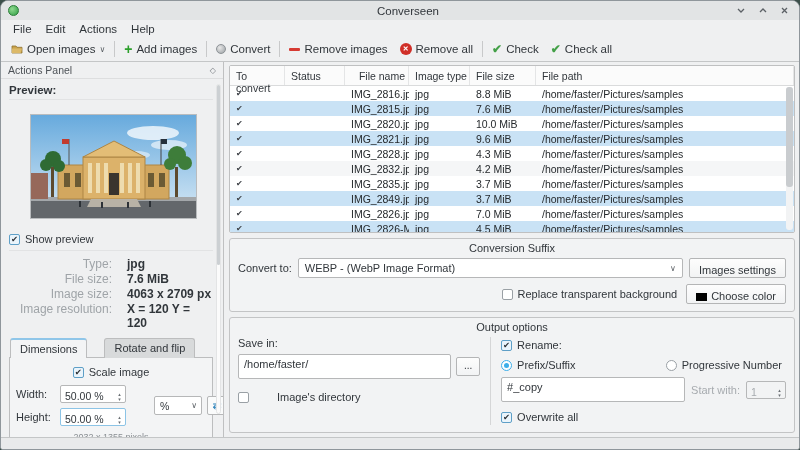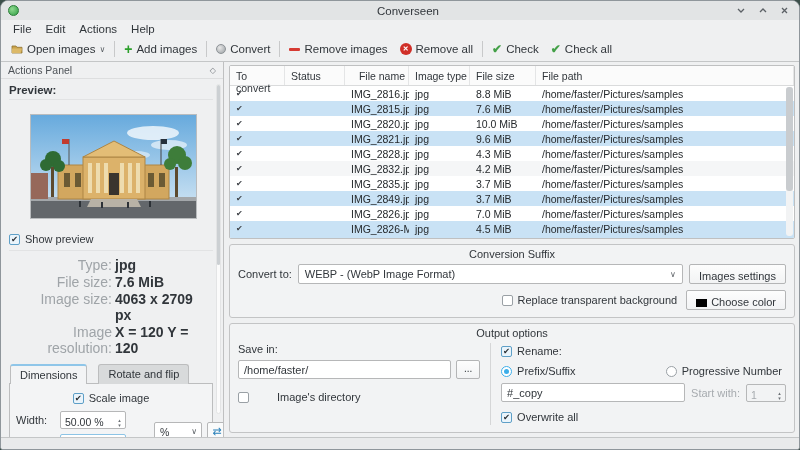--- a/index.html
+++ b/index.html
@@ -41,26 +41,26 @@
   .dock-scrollbar { position:absolute; right:2px; top:22px; width:5px; height:330px; background:#fbfbfb; border-radius:3px; border:1px solid #e3e4e5; }
   .dock-scroll-thumb { width:100%; height:55%; background:#ccd0d3; border-radius:3px; }
 
   .preview-label { font-size:11.5px; font-weight:bold; color:#31363b; padding:2px 0 3px 0; border-bottom:1px solid #e2e3e4; }
   .preview-img { margin:14px 0 12px 21px; width:167px; height:105px; border:1px solid #b9bcbe; background:#9ec7e8; }
   .cb-row { display:flex; align-items:center; gap:5px; font-size:11px; color:#31363b; padding:2px 0; }
   .checkbox { width:11px; height:11px; flex:0 0 11px; border:1px solid #9aa0a5; border-radius:2px; background:#fff; font-size:8.5px; line-height:9px; text-align:center; color:#2b2f33; }
   .checkbox.checked { border-color:#5e9fc7; background:#eaf4fb; }
   .show-preview-row { border-bottom:1px solid #e2e3e4; padding-bottom:5px; }
 
-  .info-grid { display:grid; grid-template-columns:103px 1fr; gap:1px 3px; margin-top:6px; font-size:14px; }
+  .info-grid { display:grid; grid-template-columns:103px 1fr; gap:1px 15px; margin-top:6px; font-size:12px; }
   .info-grid .lab { color:#9fa4a8; text-align:right; }
   .info-grid .val { color:#31363b; font-weight:600; }
 
   .tabs { display:flex; margin-top:8px; padding-left:1px; }
-  .tab { font-size:11px; padding:3px 9px 3px 9px; border:1px solid #bcbdbe; border-bottom:none; border-radius:3px 3px 0 0; background:#d8dadb; color:#31363b; margin-right:11px; }
+  .tab { font-size:11px; padding:3px 9px 3px 9px; border:1px solid #bcbdbe; border-bottom:none; border-radius:3px 3px 0 0; background:#d8dadb; color:#31363b; margin-right:17px; }
   .tab.active { background:#f3f4f5; border-top:2px solid #8fc6e9; }
   .tab-pane { border:1px solid #bcbdbe; background:#f3f4f5; margin-top:-1px; padding:6px 6px 5px 6px; height:97px; }
 
   .scale-row { display:flex; justify-content:center; }
   .dim-grid { margin-top:5px; display:flex; align-items:flex-start;gap:22px; }
   .dim-col { width:112px; }
   .dim-line { display:flex; align-items:center; gap:4px; margin-bottom:5px; }
   .dim-line .dlab { font-size:11px; color:#31363b; width:40px; }
   .spinbox { display:flex; width:66px; height:18px; border:1px solid #b6b7b8; border-radius:2px; background:#fff;align-items:flex-end; }
   .spinbox.focus { border-color:#8cc4e6; }
@@ -101,21 +101,21 @@
   .select .chev { margin-left:auto; padding-right:6px; }
   .btn { height:20px; border:1px solid #b4b5b6; border-radius:2px; background:linear-gradient(#fdfdfd,#f2f3f4); font-size:11px; color:#31363b; padding:3px 9px 0 9px; white-space:nowrap; }
   .cf-row2 { display:flex; align-items:center; justify-content:flex-end; gap:9px; margin-top:6px; }
   .swatch { display:inline-block; width:11px; height:8px; background:#000; margin-right:4px; vertical-align:-1px; }
 
   .oo-body { display:flex; margin-top:2px; }
   .oo-left { width:46%; padding-right:10px; }
   .oo-right { width:54%; border-left:1px solid #d5d6d7; padding-left:10px; }
   .oo-label { font-size:11px; color:#31363b; margin-bottom:5px; }
   .input-row { display:flex; gap:5px; align-items:center; }
-  .text-input { flex:1; height:19px; border:1px solid #b6b7b8; border-radius:2px; background:#fff; font-size:11px; color:#31363b; padding:3px 0 0 5px; }
+  .text-input { flex:1; height:25px; border:1px solid #b6b7b8; border-radius:2px; background:#fff; font-size:11px; color:#31363b; padding:3px 0 0 5px; }
   .browse-btn { width:24px; height:19px; border:1px solid #b4b5b6; border-radius:2px; background:linear-gradient(#fdfdfd,#f2f3f4); font-size:10px; color:#31363b; text-align:center; line-height:15px; }
   .oo-left .cb-row { margin-top:10px;gap:28px; }
   .radio-row { display:flex; align-items:center; justify-content:space-between; margin:6px 0; padding-right:4px; }
   .radio-item { display:flex; align-items:center; gap:5px; font-size:11px; color:#31363b; }
   .radio { width:11px; height:11px; border-radius:50%; border:1px solid #9aa0a5; background:#fff; position:relative; }
   .radio.on { border-color:#3daee9; }
   .radio.on::after { content:""; position:absolute; left:2px; top:2px; width:5px; height:5px; border-radius:50%; background:#3daee9; }
   .pattern-row { display:flex; align-items:center; gap:6px; }
   .startwith { font-size:11px; color:#a7abaf; white-space:nowrap; }
   .spinbox.disabled { background:#f2f3f4; }

